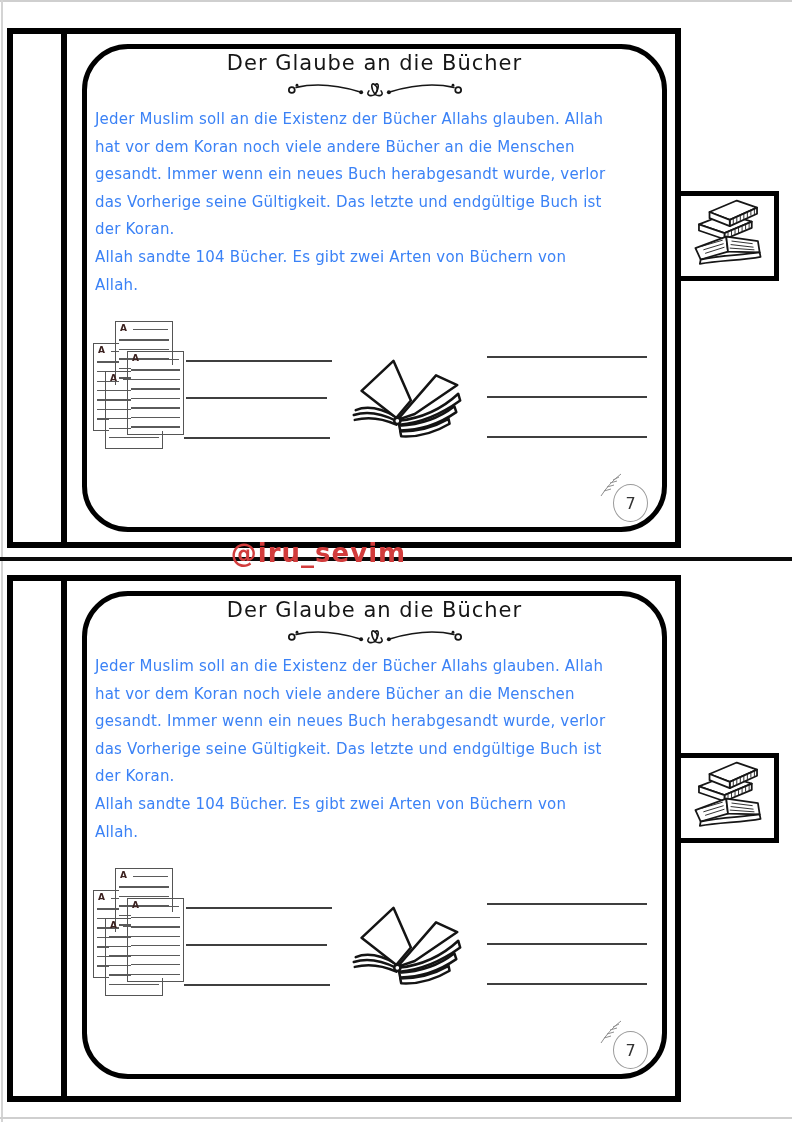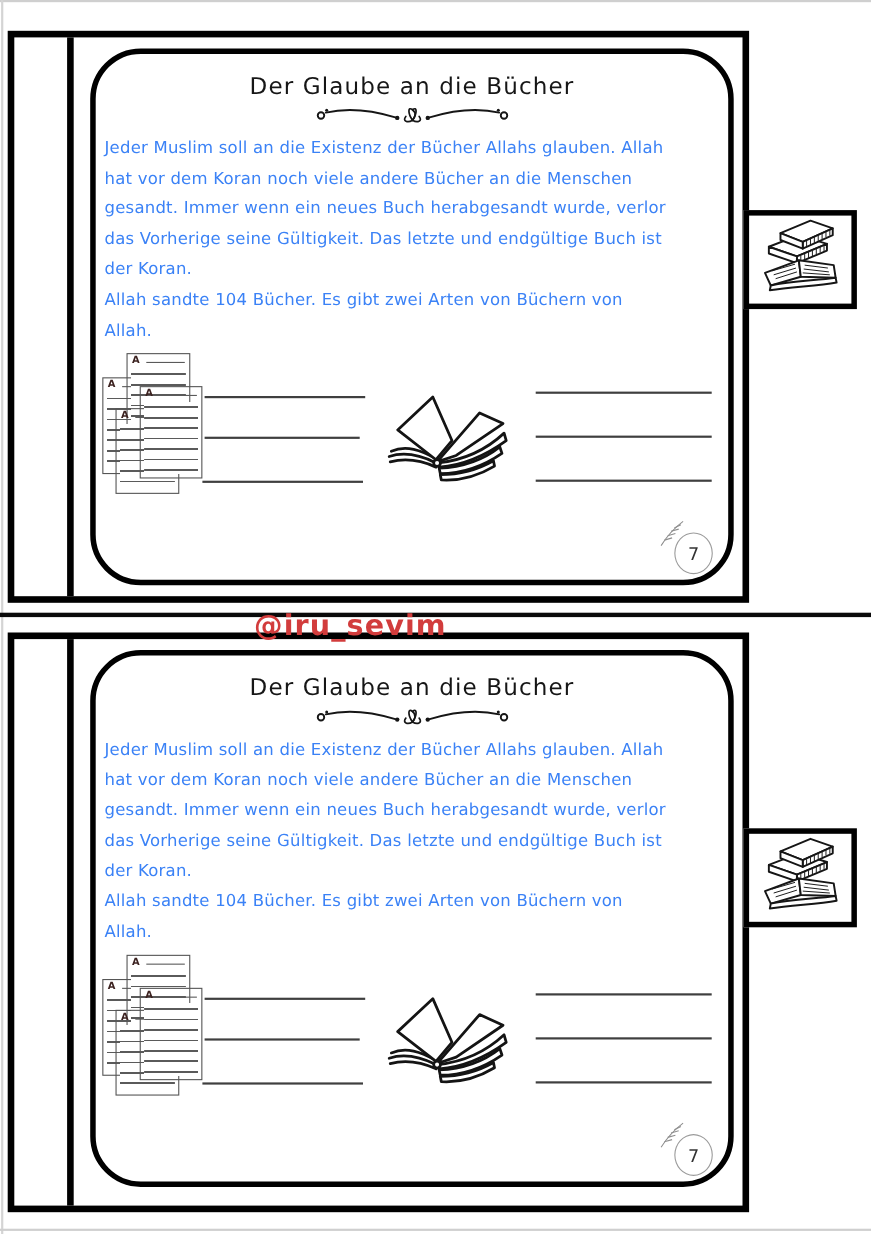--- a/index.html
+++ b/index.html
@@ -11,21 +11,21 @@
   .edge-bottom{position:absolute;left:0;top:1117px;width:792px;height:2px;background:#cfcfcf;}
 
   
   .sheet{position:absolute;left:7px;width:674px;border:6px solid #000;background:#fff;box-sizing:border-box;}
   .spine{position:absolute;left:48px;top:0;bottom:0;width:6px;background:#000;}
 
   
   .card{position:absolute;left:69px;top:10px;width:585px;height:488px;border:5px solid #000;
         border-radius:46px;background:#fff;box-sizing:border-box;}
   .card-inner{position:relative;width:100%;height:100%;}
-  .title{margin:0;padding-top:17px;text-align:center;font-size:21px;font-weight:400;
+  .title{margin:0;padding-top:2px;text-align:center;font-size:21px;font-weight:400;
          letter-spacing:1px;color:#161616;}
   .flourish{margin:2px auto 0;width:200px;height:26px;text-align:center;}
   .body{margin-top:3px;padding:0 8px;}
   .bline{font-size:15px;line-height:27.6px;letter-spacing:0.2px;white-space:nowrap;color:#3b82f6;}
 
   
   .papers{position:absolute;left:6px;top:272px;width:92px;height:130px;}
   .paper{position:absolute;background:#fff;border:1.5px solid #555;box-sizing:border-box;
          padding:13px 3px 3px 3px;background-clip:content-box;
          background-image:repeating-linear-gradient(to bottom, transparent 0 8px, #5a5a5a 8px 9.5px);}
@@ -49,21 +49,21 @@
          border-radius:50%;display:flex;align-items:center;justify-content:center;
          font-size:16px;color:#333;background:#fff;}
 
   
   .tab{position:absolute;left:676px;width:103px;height:90px;border:5px solid #000;background:#fff;
        box-sizing:border-box;display:flex;align-items:center;justify-content:center;z-index:6;}
 
   
   .separator{position:absolute;left:0;top:557px;width:792px;height:4px;background:#0a0a0a;z-index:4;}
   .watermark{position:absolute;left:0;top:538px;width:637px;text-align:center;
-             font-size:26px;font-weight:bold;letter-spacing:1px;z-index:5;margin-top:16px;}
+             font-size:26px;font-weight:bold;letter-spacing:1px;z-index:5;}
 </style>
 </head>
 <body>
 
 <div class="canvas">
   <div class="edge-top"></div>
   <div class="edge-left"></div>
   <div class="edge-bottom"></div>
 
   <section class="sheet" style="top:28px;height:520px">

